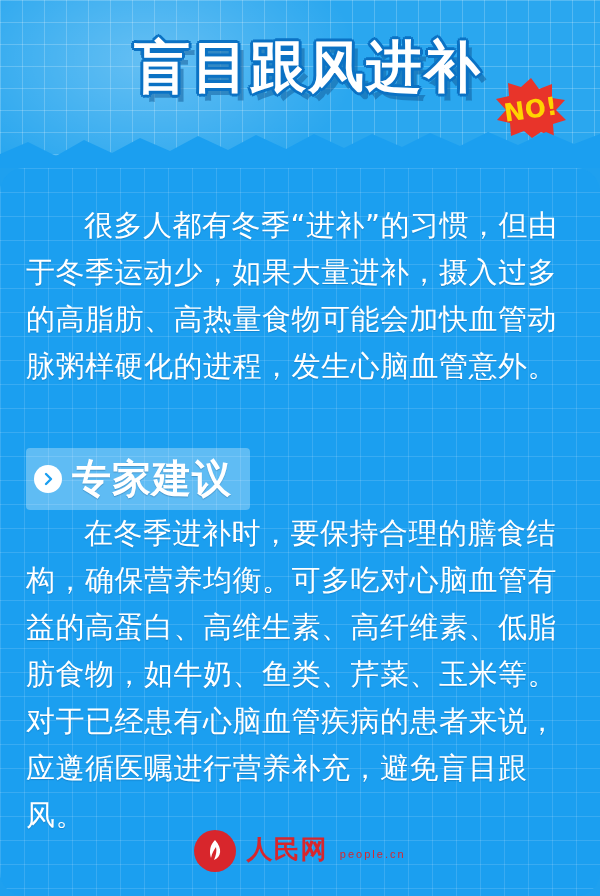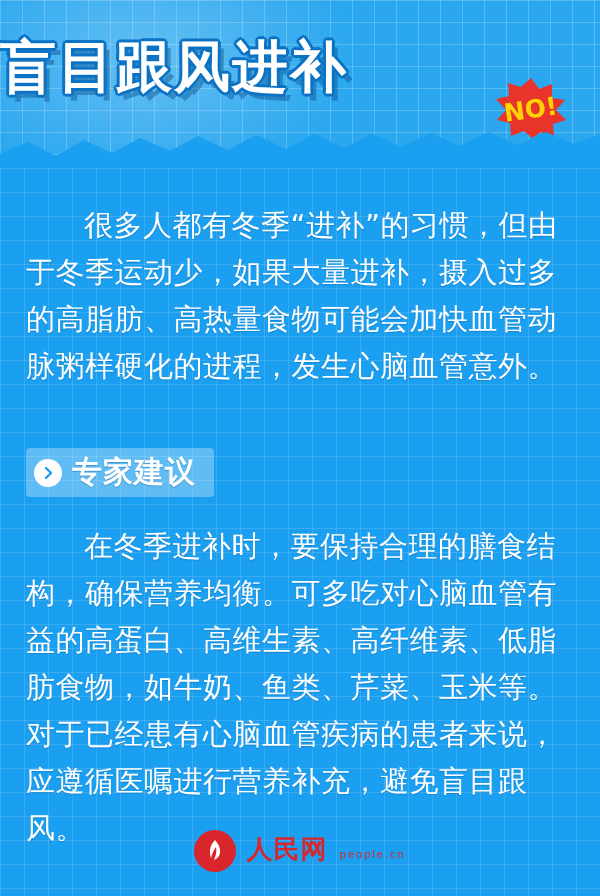--- a/index.html
+++ b/index.html
@@ -30,31 +30,32 @@
   }
   .header .glow {
     position:absolute; left:-60px; top:-70px;
     width:420px; height:260px;
     background:radial-gradient(ellipse at center, rgba(255,255,255,0.28), rgba(255,255,255,0) 70%);
   }
 
   .title {
     position:absolute;
     left:0; right:0; top:30px;
-    text-align:left;
+    text-align:center;
     font-family:"DejaVu Sans", sans-serif;
     font-weight:bold;
     font-size:56px;
     letter-spacing:2px;
     color:#ffffff;
     text-shadow:
        3px 0 0 #0b72c4, -3px 0 0 #0b72c4, 0 3px 0 #0b72c4, 0 -3px 0 #0b72c4,
        2px 2px 0 #0b72c4, -2px 2px 0 #0b72c4, 2px -2px 0 #0b72c4, -2px -2px 0 #0b72c4,
        6px 7px 0 rgba(10,80,140,0.45);
     white-space:nowrap;
+    padding-left:16px;
   }
 
   
   .stamp {
     position:absolute;
     left:494px; top:78px;
     width:74px; height:60px;
   }
   .stamp svg { display:block; }
 
@@ -63,20 +64,21 @@
     position:absolute;
     left:0; top:120px; width:600px; height:70px;
   }
 
   
   .page {
     position:absolute;
     left:0; top:168px; width:600px; height:728px;
     background:#1b9ff0;
     overflow:hidden;
+    border-radius:24px;
   }
   .page .grid {
     position:absolute; inset:0;
     background-image:
       linear-gradient(rgba(255,255,255,0.13) 1px, transparent 1px),
       linear-gradient(90deg, rgba(255,255,255,0.13) 1px, transparent 1px);
     background-size:24px 24px;
   }
 
   .content {
@@ -107,28 +109,27 @@
   .chev {
     width:28px; height:28px; border-radius:50%;
     background:#ffffff;
     display:flex; align-items:center; justify-content:center;
     flex:0 0 auto;
   }
   .chev svg { display:block; }
   .section-title {
     color:#ffffff;
     font-family:"DejaVu Sans", sans-serif;
-    font-size:30px;
+    font-size:39px;
     font-weight:bold;
     letter-spacing:1px;
     text-shadow:0 1px 1px rgba(0,60,110,0.3);
   }
 
   .para2 {
-    margin-top:26px;
     color:#ffffff;
     font-family:"DejaVu Sans", sans-serif;
     font-size:29px;
     line-height:47px;
     letter-spacing:0.5px;
     text-indent:58px;
     text-shadow:0 1px 1px rgba(0,60,110,0.25);
   }
 
   

